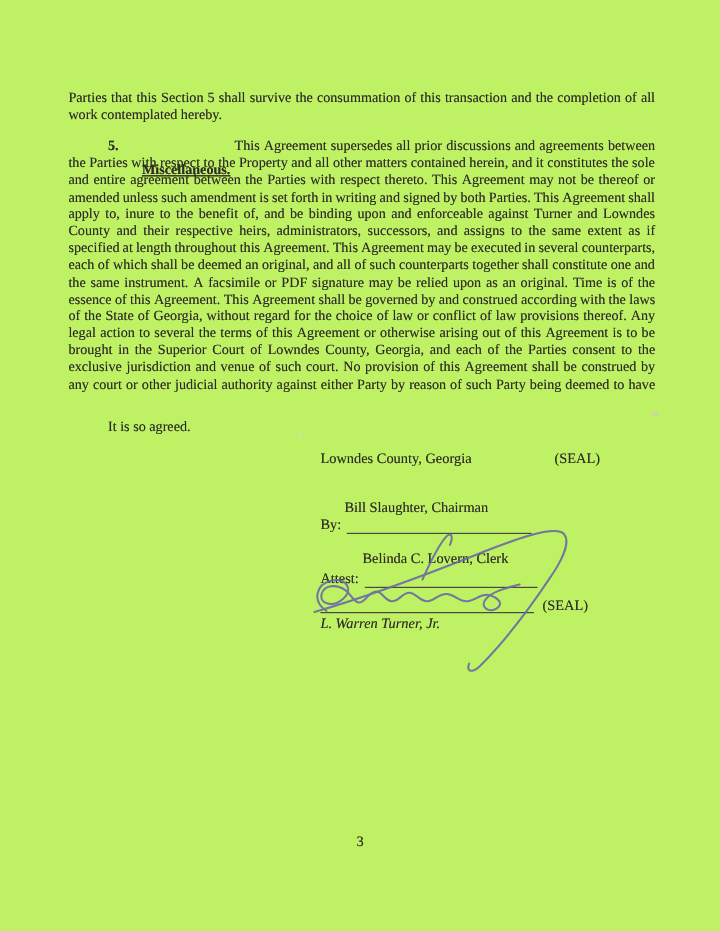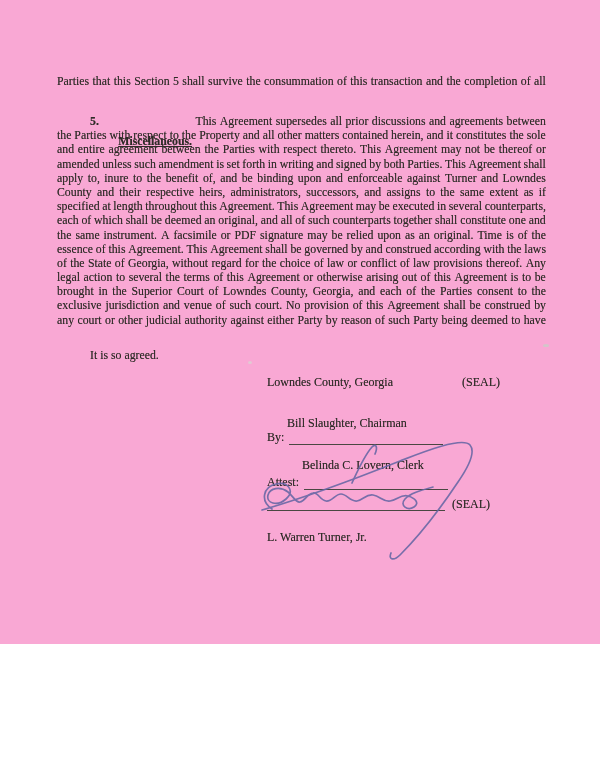--- a/index.html
+++ b/index.html
@@ -1,17 +1,17 @@
 <!DOCTYPE html>
 <html><head>
 <meta charset="utf-8">
 <style>
   html,body{margin:0;padding:0;background:#ffffff;}
   .page{
-    position:relative;width:600px;height:644px;background:#f9a8d4;
+    position:relative;width:600px;height:776px;background:#bef264;
     font-family:"Liberation Serif","DejaVu Serif",serif;
     color:#2e2b27;overflow:hidden;
     text-shadow:0 0 .45px rgba(46,43,39,.55);
   }
   .bodytext{position:absolute;left:57px;width:489px;font-size:11.8px;}
   .jline{display:flex;justify-content:space-between;height:14.2px;white-space:nowrap;}
   .pline{height:14.2px;text-align:left;}
   .s5num{font-weight:bold;margin-left:33px;margin-right:16px;}
   .s5head{font-weight:bold;text-decoration:underline;margin-top:20px;}
   #intro{top:74px;}
@@ -22,21 +22,21 @@
   .sigline{flex:1;border-bottom:1px solid #4a4742;height:100%;}
   .lbl{margin-right:5px;}
   #county-name{left:267px;top:375px;}
   #county-seal{left:462px;top:375px;}
   #by-row{left:267px;top:402px;width:176px;height:11px;margin-top:32px;}
   #by-name{left:287px;top:416px;}
   #attest-row{left:267px;top:444px;width:181px;height:10px;margin-top:36px;}
   #attest-name{left:302px;top:458px;}
   #turner-line{position:absolute;left:267px;top:498px;width:178px;height:12px;border-bottom:1px solid #4a4742;}
   #turner-seal{left:452px;top:497px;}
-  #turner-name{left:267px;top:530px;}
+  #turner-name{left:267px;top:512px;font-style:italic;}
   #pagenum{position:absolute;left:0;top:694px;width:600px;text-align:center;font-size:12px;}
   #sigsvg{position:absolute;left:0;top:0;width:600px;height:776px;pointer-events:none;}
   .speck{position:absolute;border-radius:50%;}
   #speck1{left:543px;top:344px;width:6px;height:3px;background:#cdcbc7;opacity:.85;}
   #speck2{left:248px;top:361px;width:4px;height:3px;background:#d9d7d3;opacity:.7;}
 </style>
 </head>
 <body>
 
 <div class="page">
@@ -54,20 +54,21 @@
         <span>consummation</span>
         <span>of</span>
         <span>this</span>
         <span>transaction</span>
         <span>and</span>
         <span>the</span>
         <span>completion</span>
         <span>of</span>
         <span>all</span>
       </div>
+      <div class="pline">work contemplated hereby.</div>
     </div>
 
   <div id="sec5" class="bodytext">
       <div class="jline">
         <span class="s5num">5.</span>
         <span class="s5head">Miscellaneous.</span>
         <span>This</span>
         <span>Agreement</span>
         <span>supersedes</span>
         <span>all</span>

